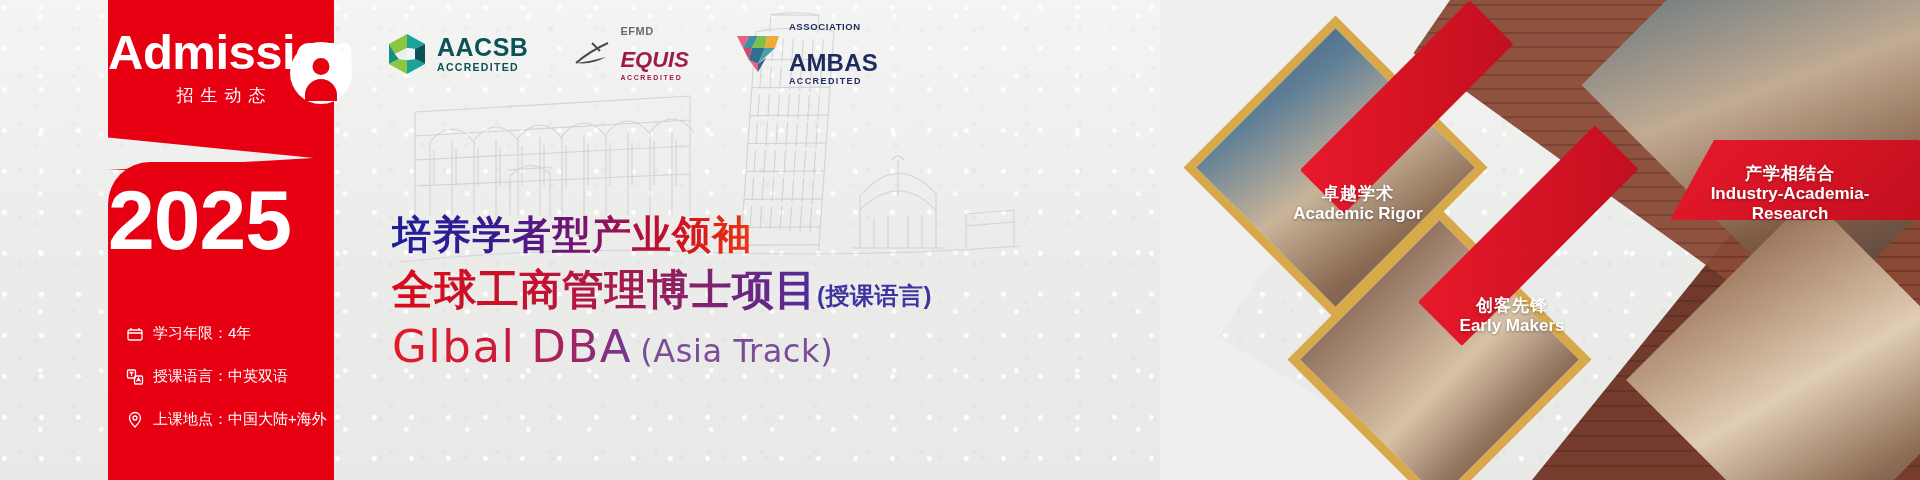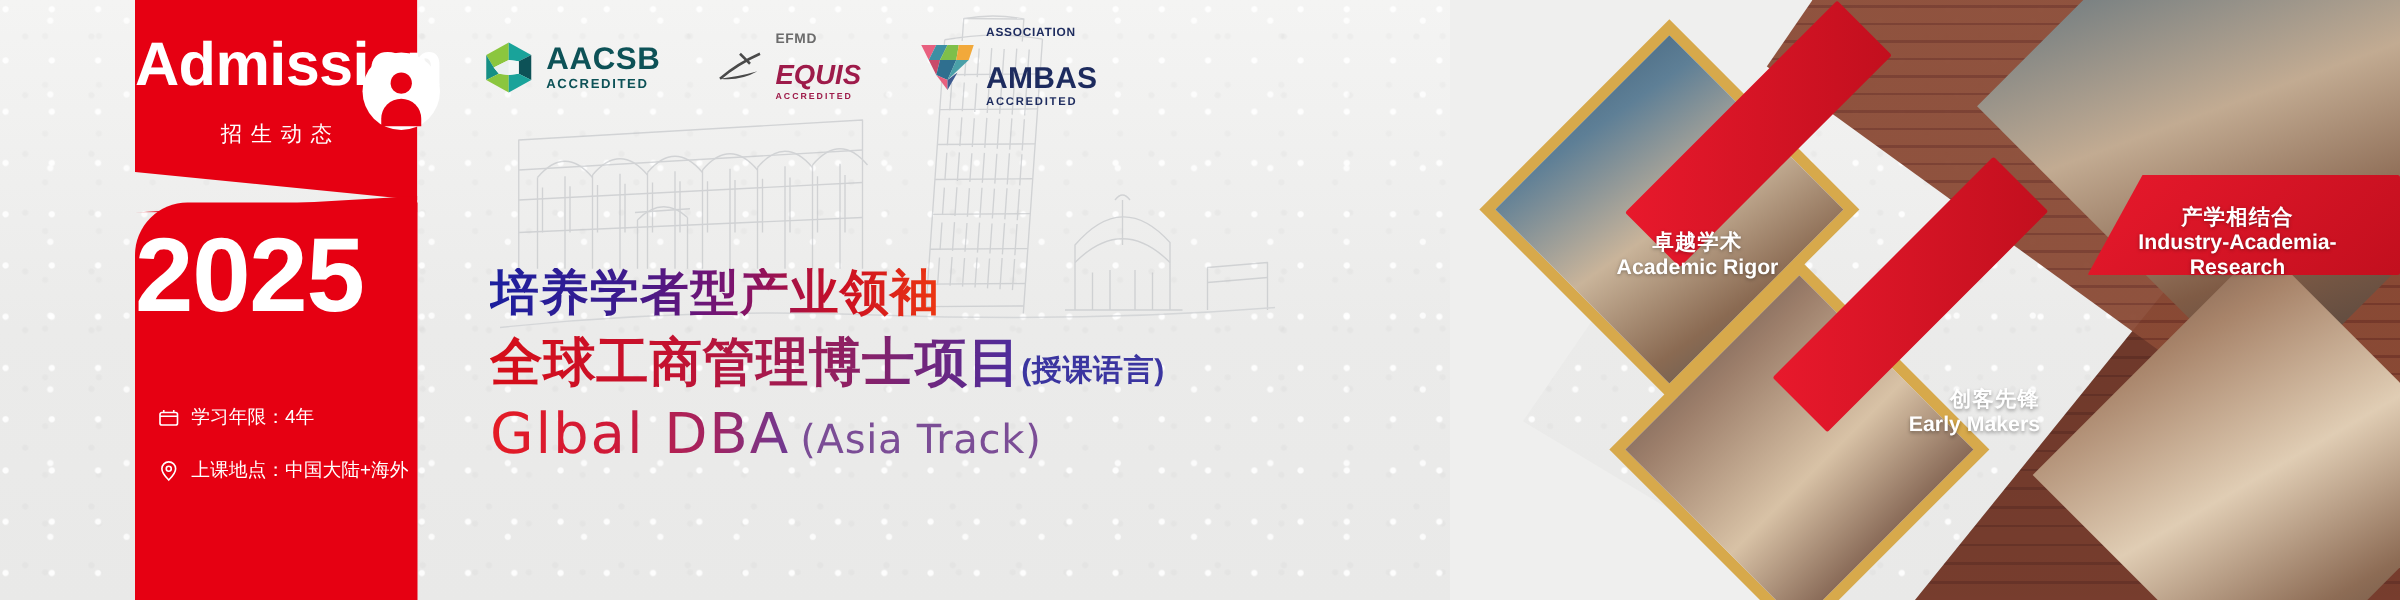--- a/index.html
+++ b/index.html
@@ -76,21 +76,20 @@
   .adm-sub {
     position: absolute;
     left: 50%;
     transform: translateX(-50%);
     top: 56px;
     color: #ffffff;
     font-size: 17px;
     letter-spacing: 7px;
     white-space: nowrap;
     text-indent: 7px;
-    margin-top: 12px;
   }
   .adm-badge {
     position: absolute;
     right: -18px; top: 14px;
     width: 62px; height: 62px;
     border-radius: 50%;
     background: #ffffff;
   }
   .adm-badge::before {
     content: "";
@@ -478,21 +477,21 @@
       <span class="cn">卓越学术</span>
       <span class="en">Academic Rigor</span>
     </div>
 
     <div class="label" style="right:10px; top:164px; width:240px;">
       <span class="cn">产学相结合</span>
       <span class="en">Industry-Academia-</span>
       <span class="en">Research</span>
     </div>
 
-    <div class="label" style="left:232px; top:310px; width:240px;text-align:right;">
+    <div class="label" style="left:232px; top:296px; width:240px;">
       <span class="cn">创客先锋</span>
       <span class="en">Early Makers</span>
     </div>
   </div>
 
   <div class="red-panel">
     <div class="red-top"></div>
     <div class="red-notch"></div>
     <div class="red-main"></div>
 
@@ -510,20 +509,31 @@
           <svg viewBox="0 0 18 18" fill="none" stroke="#ffffff" stroke-width="1.3">
             <rect x="2" y="5" width="14" height="10" rx="1.5"></rect>
             <path d="M5 5 V3 M13 5 V3 M2 8 H16"></path>
           </svg>
         </span>
         <span>学习年限：4年</span>
       </div>
       <div class="info-row">
         <span class="ic">
           <svg viewBox="0 0 18 18" fill="none" stroke="#ffffff" stroke-width="1.3">
+            <rect x="1.5" y="2" width="8" height="8" rx="1"></rect>
+            <path d="M3.5 4.5 H7.5 M5.5 4.5 V8"></path>
+            <rect x="8.5" y="8" width="8" height="8" rx="1"></rect>
+            <path d="M10.5 13.5 L12.5 10 L14.5 13.5 M11.2 12.4 H13.8"></path>
+          </svg>
+        </span>
+        <span>授课语言：中英双语</span>
+      </div>
+      <div class="info-row">
+        <span class="ic">
+          <svg viewBox="0 0 18 18" fill="none" stroke="#ffffff" stroke-width="1.3">
             <path d="M9 16 C9 16 14.5 10.6 14.5 7 A5.5 5.5 0 1 0 3.5 7 C3.5 10.6 9 16 9 16 Z"></path>
             <circle cx="9" cy="7" r="2"></circle>
           </svg>
         </span>
         <span>上课地点：中国大陆+海外</span>
       </div>
     </div>
   </div>
 
 </div>

